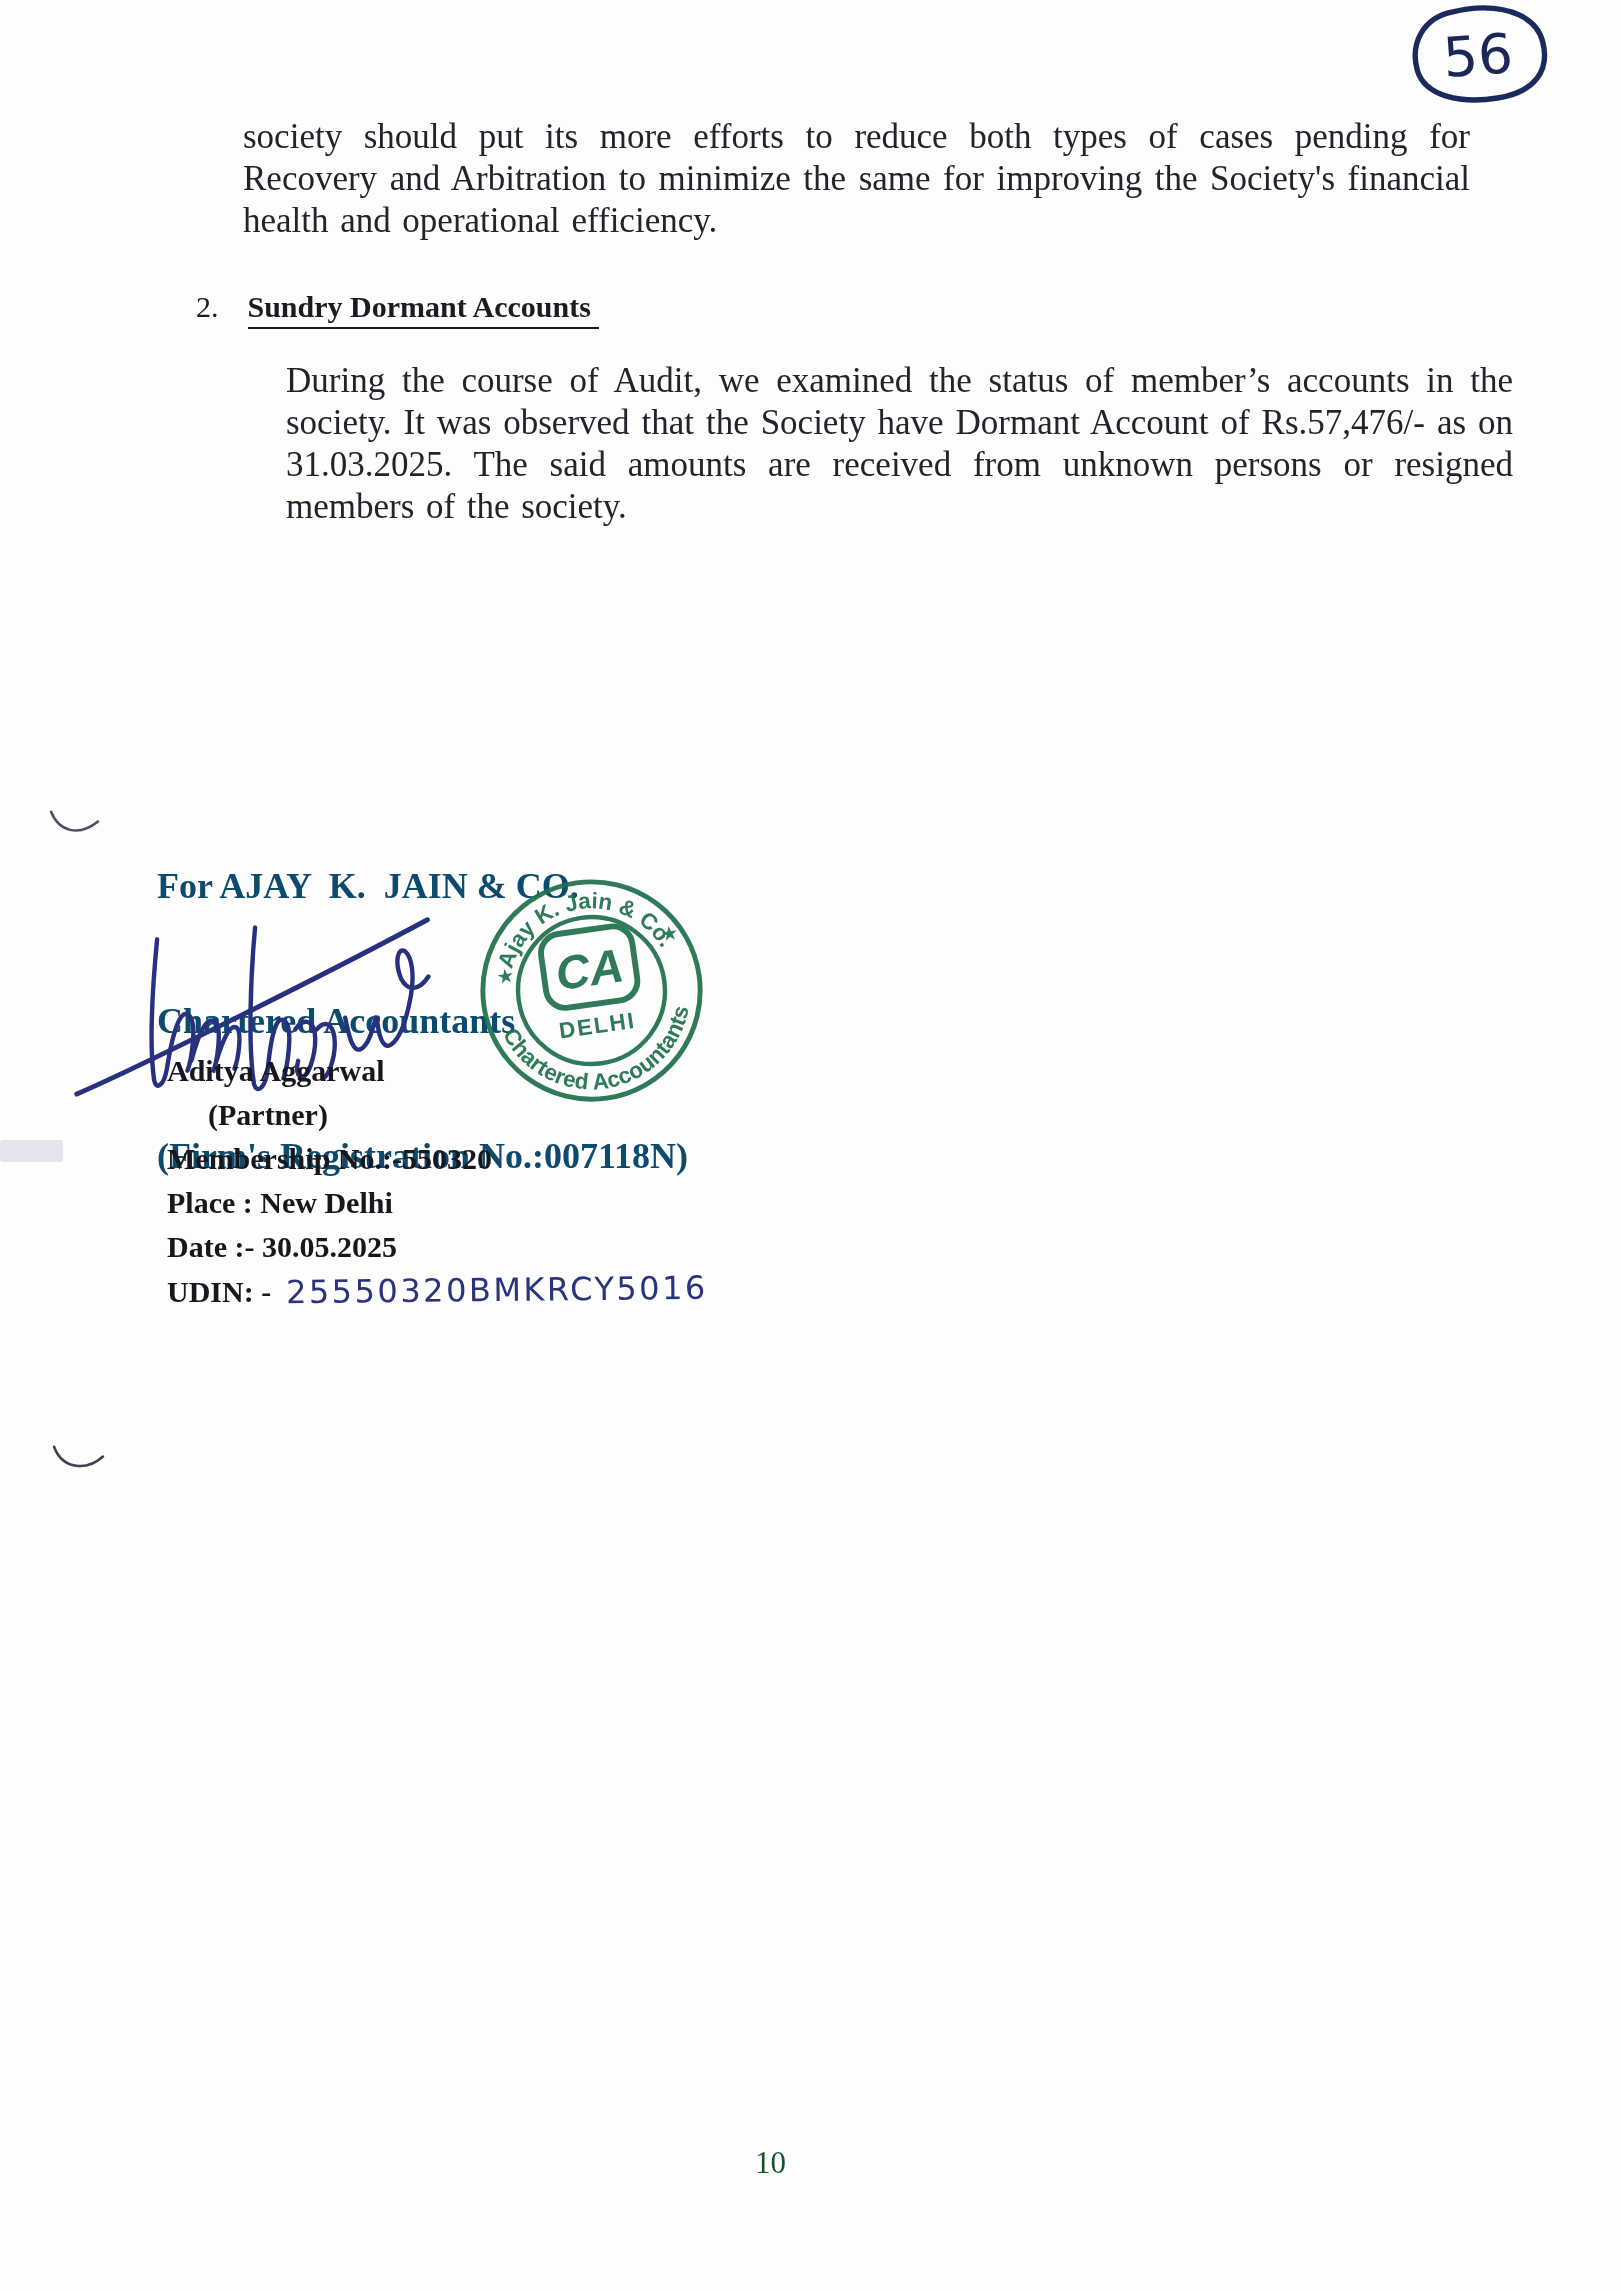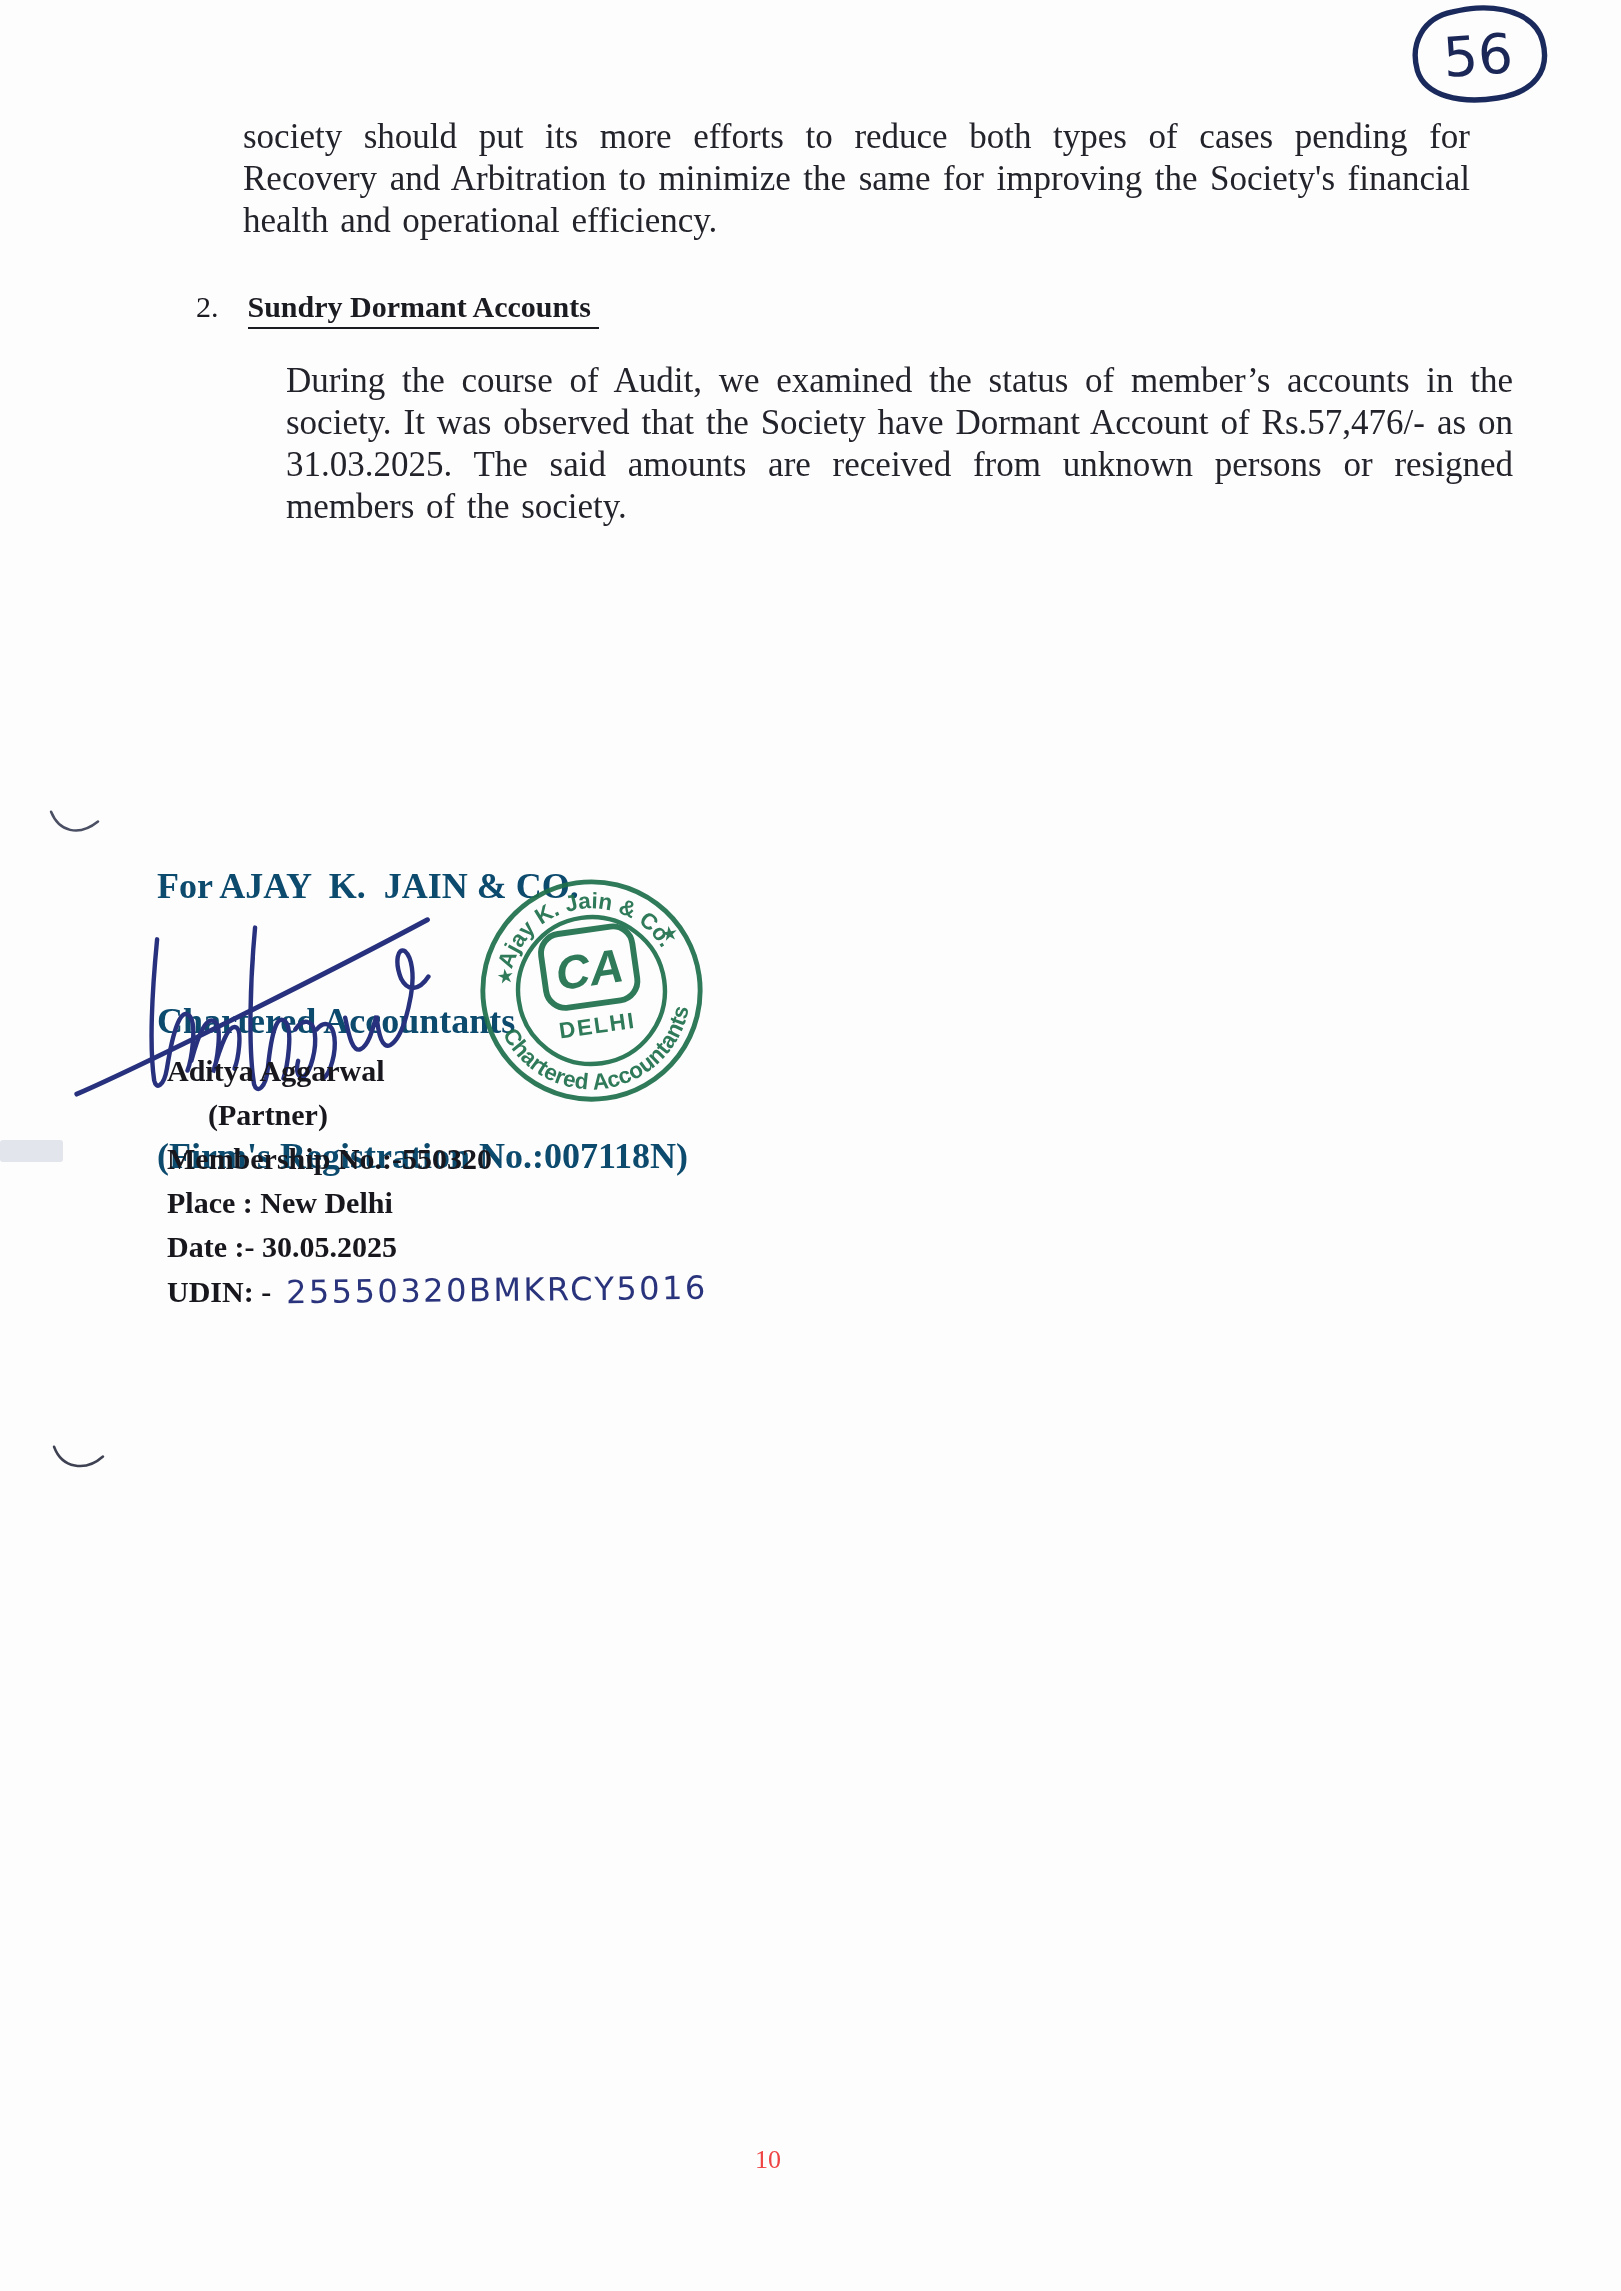--- a/index.html
+++ b/index.html
@@ -58,21 +58,21 @@
   .signature-svg{position:absolute;left:67px;top:900px;}
   .circled-num-svg{position:absolute;left:1392px;top:0px;}
   .pen-mark-1{position:absolute;left:41px;top:802px;}
   .pen-mark-2{position:absolute;left:44px;top:1433px;}
   .scan-blob{
     position:absolute;left:0px;top:1140px;width:63px;height:21.6px;
     background:#dde1e9;border-radius:2.9px;opacity:.85;
   }
   .footer-num{
     position:absolute;left:755px;top:2145px;
-    font-size:26px;color:#ef4444;
+    font-size:31px;color:#14532d;
   }
 </style>
 </head>
 <body>
 
 <div class="page">
 
   <svg class="circled-num-svg" width="176" height="110" viewBox="0 0 180 112">
     <path d="M 62,12 C 32,18 18,44 26,72 C 34,98 70,106 108,100 C 146,94 162,72 154,42 C 148,18 120,6 86,8 C 77,8.5 70,10 62,12" fill="none" stroke="#1b2a5c" stroke-width="5.5" stroke-linecap="round"></path>
     <text x="88" y="76" text-anchor="middle" font-family="DejaVu Sans, sans-serif" font-size="56" fill="#1b2757" transform="rotate(-4 88 60)">56</text>

